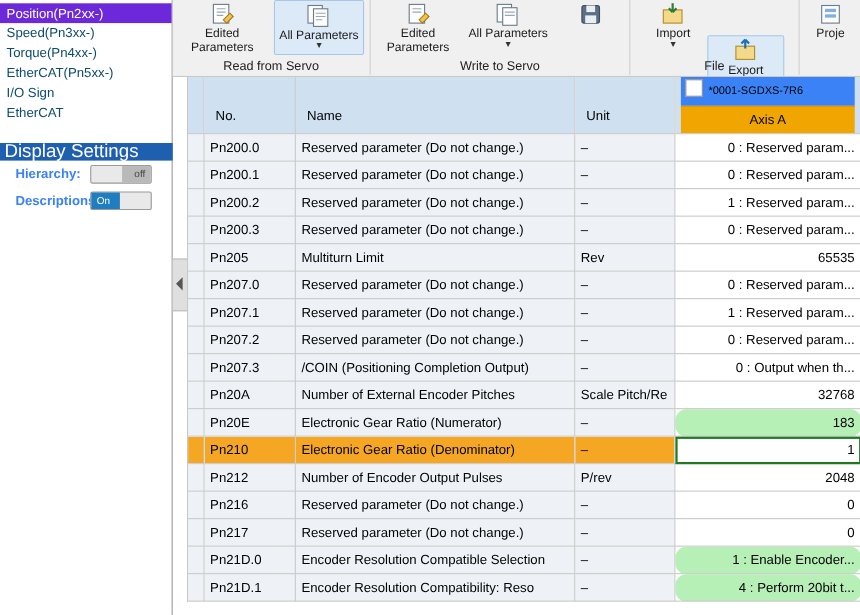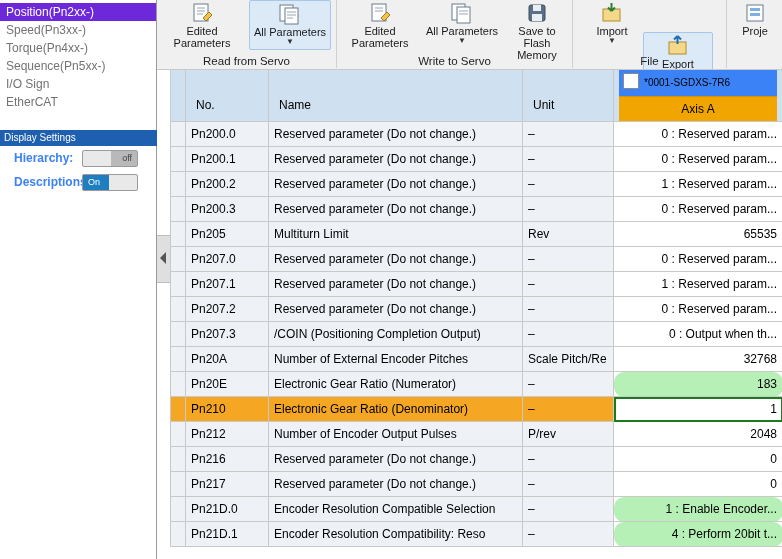--- a/index.html
+++ b/index.html
@@ -89,37 +89,37 @@
     position: absolute;
     top: 3px;
     left: 0;
     width: 156px;
   }
   .tree-item {
     height: 18px;
     line-height: 18px;
     padding-left: 6px;
     font-size: 12px;
-    color: #737373;
+    color: #0c4a6e;
     white-space: nowrap;
     cursor: default;
   }
   .tree-item.selected {
     background: #6d28d9;
     color: #ffffff;
   }
   #display-settings-header {
     position: absolute;
     top: 130px;
     left: 0;
     width: 157px;
     height: 16px;
     background: #1f5fb0;
     color: #ffffff;
-    font-size: 10px;
+    font-size: 17px;
     line-height: 16px;
     padding-left: 4px;
     box-sizing: border-box;
   }
   .setting-row {
     position: absolute;
     left: 0;
     width: 157px;
     height: 22px;
     font-size: 12px;
@@ -281,21 +281,21 @@
     <div class="tree-item selected">
       <span>Position(Pn2xx-)</span>
     </div>
     <div class="tree-item">
       <span>Speed(Pn3xx-)</span>
     </div>
     <div class="tree-item">
       <span>Torque(Pn4xx-)</span>
     </div>
     <div class="tree-item">
-      <span>Sequence(Pn5xx-)</span>
+      <span>EtherCAT(Pn5xx-)</span>
     </div>
     <div class="tree-item">
       <span>I/O Sign</span>
     </div>
     <div class="tree-item">
       <span>EtherCAT</span>
     </div>
   </div>
 
   <div id="display-settings-header">
@@ -383,22 +383,20 @@
       <span class="caret">▼</span>
     </div>
     <div class="rb-btn" style="left:166px; width:68px;">
       <span class="ico">
         <svg width="26" height="22" viewBox="0 0 26 22">
           <rect x="5" y="3" width="16" height="16" rx="2" fill="#5b6f86" stroke="#3d4c5c"></rect>
           <rect x="9" y="3" width="8" height="6" fill="#e9eef3"></rect>
           <rect x="8" y="12" width="10" height="7" fill="#e9eef3"></rect>
         </svg>
       </span>
-      <span class="lbl">Save to Flash
-Memory</span>
     </div>
     <div class="group-title">Write to Servo</div>
   </div>
 
   <div class="ribbon-group" style="left:416px; width:154px;">
     <div class="rb-btn" style="left:6px; width:66px;">
       <span class="ico">
         <svg width="26" height="22" viewBox="0 0 26 22">
           <rect x="4" y="7" width="17" height="12" fill="#f5d98a" stroke="#b08b2a"></rect>
           <path d="M12.5 1 L12.5 9 M12.5 9 L9 5.5 M12.5 9 L16 5.5" stroke="#2f7d32" stroke-width="2" fill="none"></path>

